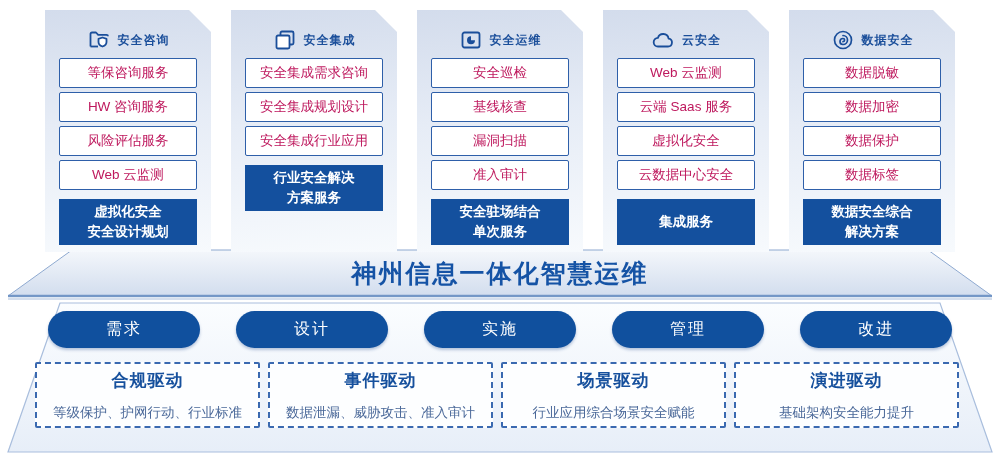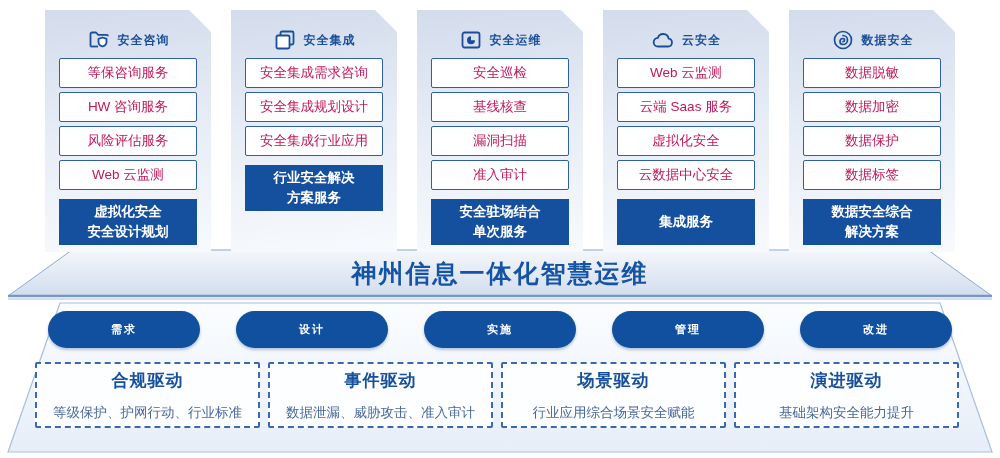--- a/index.html
+++ b/index.html
@@ -39,21 +39,21 @@
   
   #banner-title{
     position:absolute;left:0;top:257px;width:1000px;text-align:center;
     font-size:25px;font-weight:bold;color:#1553a5;letter-spacing:2px;
   }
   
   #phases{position:absolute;left:48px;top:311px;width:904px;display:flex;gap:36px;}
   .pill{
     width:152px;height:37px;background:#10509e;border-radius:19px;
     display:flex;align-items:center;justify-content:center;
-    color:#ffffff;font-size:11px;font-weight:bold;letter-spacing:2px;
+    color:#ffffff;font-size:16px;font-weight:normal;letter-spacing:2px;
     box-shadow:0 2px 3px rgba(30,70,140,0.3);
   }
   
   #drivers{position:absolute;left:35px;top:362px;width:924px;display:flex;gap:8px;}
   .driver{
     width:225px;height:66px;box-sizing:border-box;background:#fdfeff;
     border:2px dashed #3a69b0;border-radius:2px;
     display:flex;flex-direction:column;align-items:center;justify-content:center;gap:12px;
   }
   .driver-title{font-size:17px;font-weight:bold;color:#16509d;letter-spacing:1px;}

